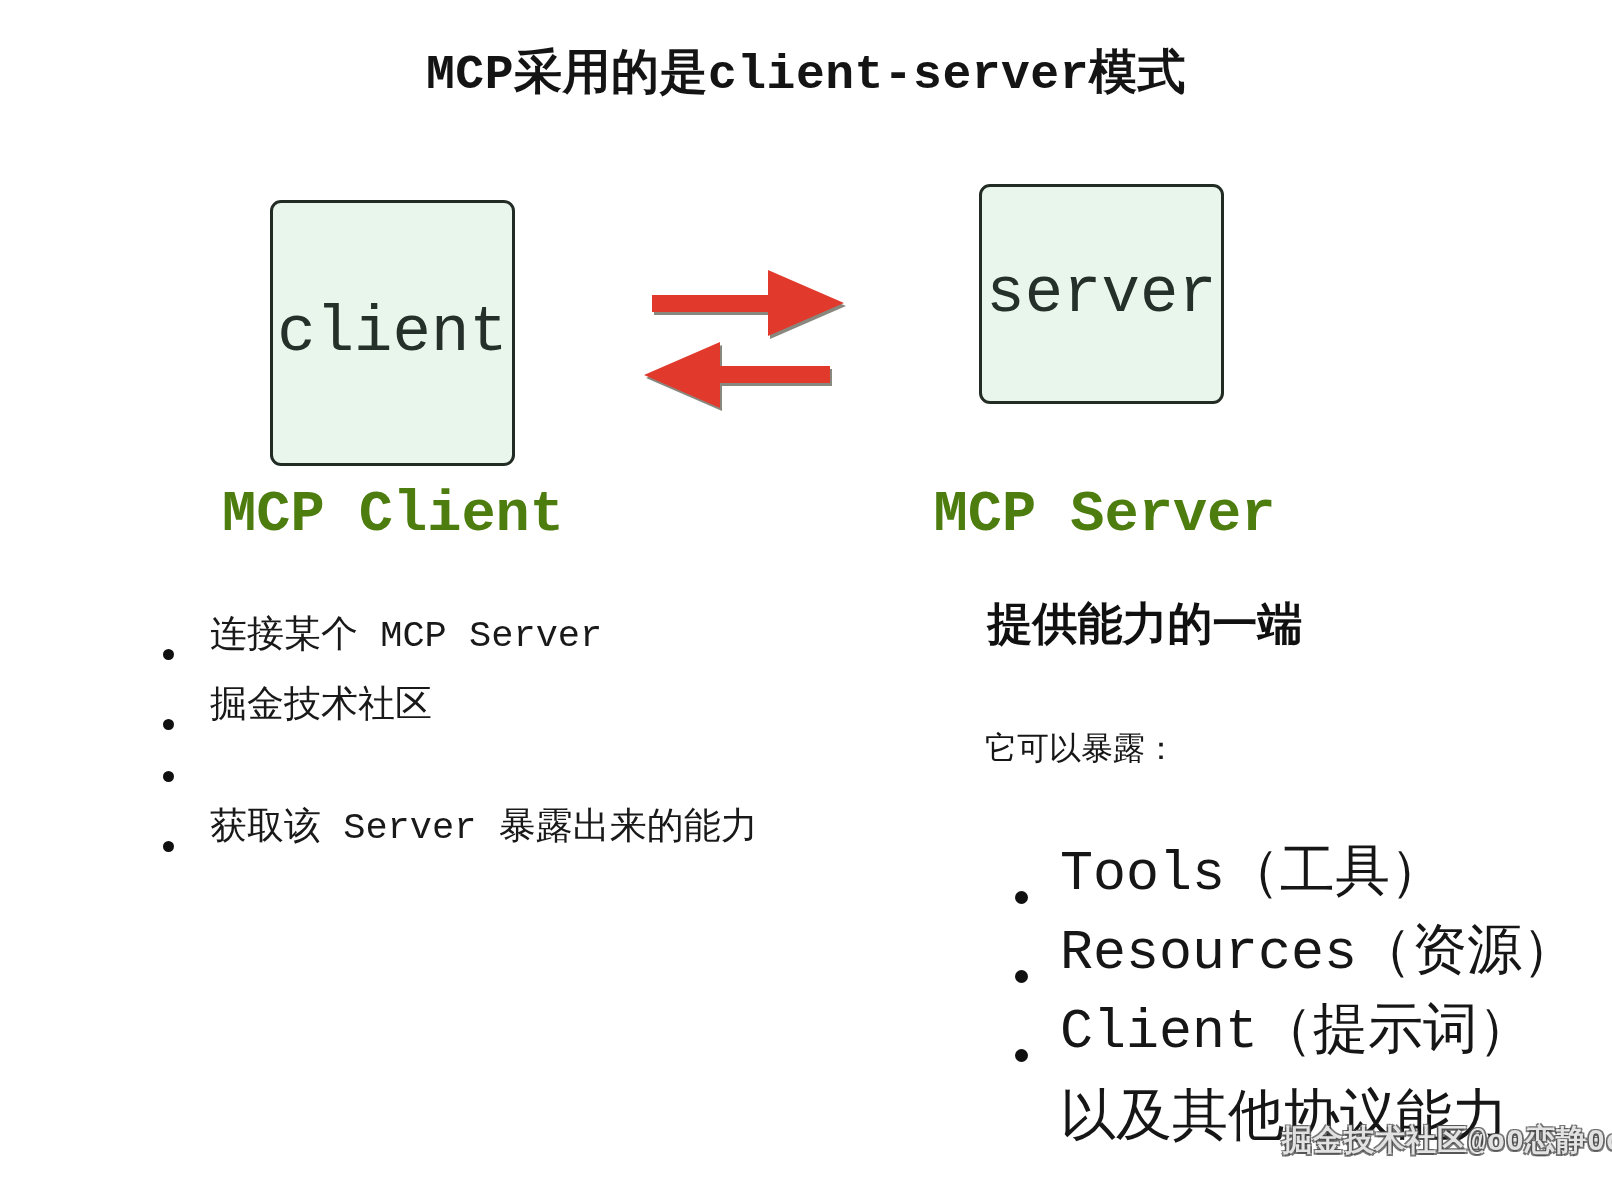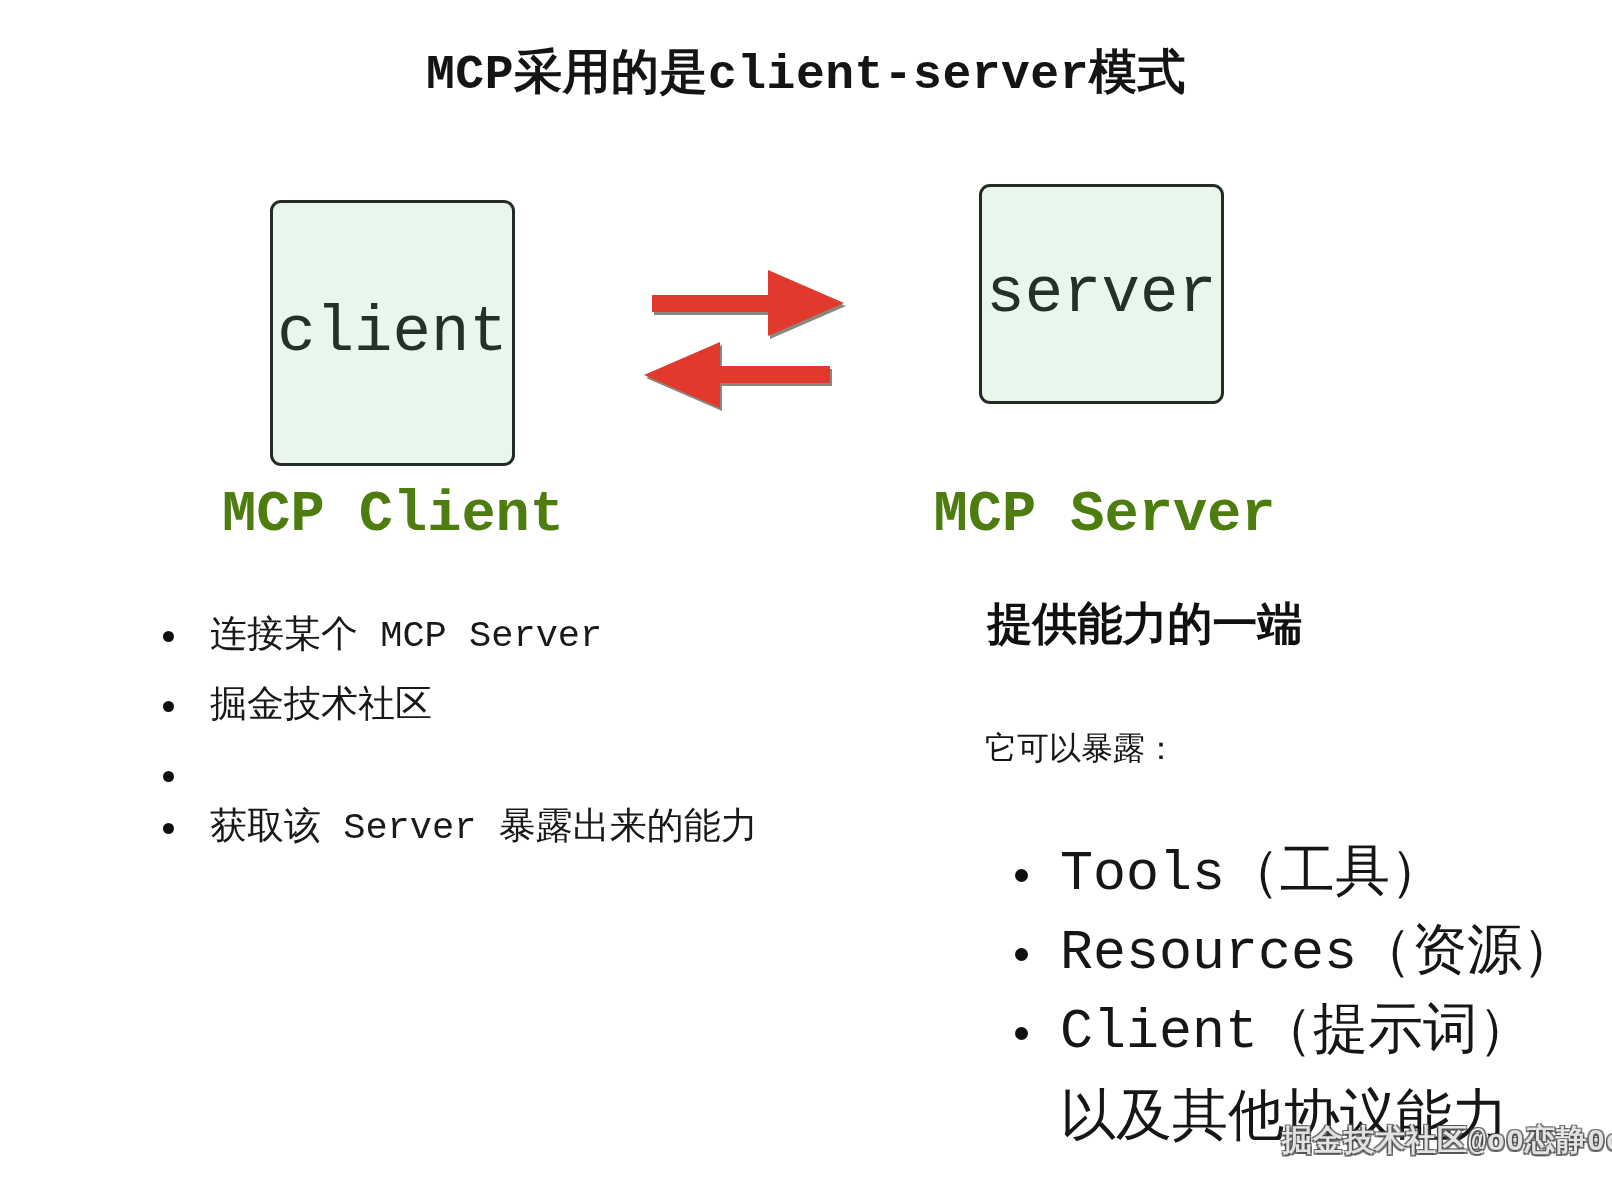--- a/index.html
+++ b/index.html
@@ -47,21 +47,21 @@
     color: #4d7c0f;
     white-space: nowrap;
   }
   .caption-client { left: 213px; top: 483px; width: 360px; }
   .caption-server { left: 922px; top: 483px; width: 365px; }
   
   .arrows { position: absolute; left: 638px; top: 262px; width: 212px; height: 152px; }
   .arrow { fill: #e13a2c; filter: drop-shadow(2.5px 3.5px 0 rgba(115,115,105,0.85)); }
   
   .list { position: absolute; list-style: none; margin: 0; padding: 0; }
-  .list li { display: flex; align-items: flex-start; }
+  .list li { display: flex; align-items: flex-end; }
   .dot { flex: none; border-radius: 50%; background: #101010; }
   .client-list { left: 163px; top: 612px; font-size: 37px; color: #191919; }
   .client-list li { line-height: 48px; margin-bottom: 22px; }
   .client-list .dot { width: 11px; height: 11px; margin: 19px 36px 0 0; }
   
   .server-subtitle {
     position: absolute; left: 945px; top: 594px; width: 400px;
     text-align: center; font-size: 45px; font-weight: 700; color: #101010;
     white-space: nowrap;
   }

